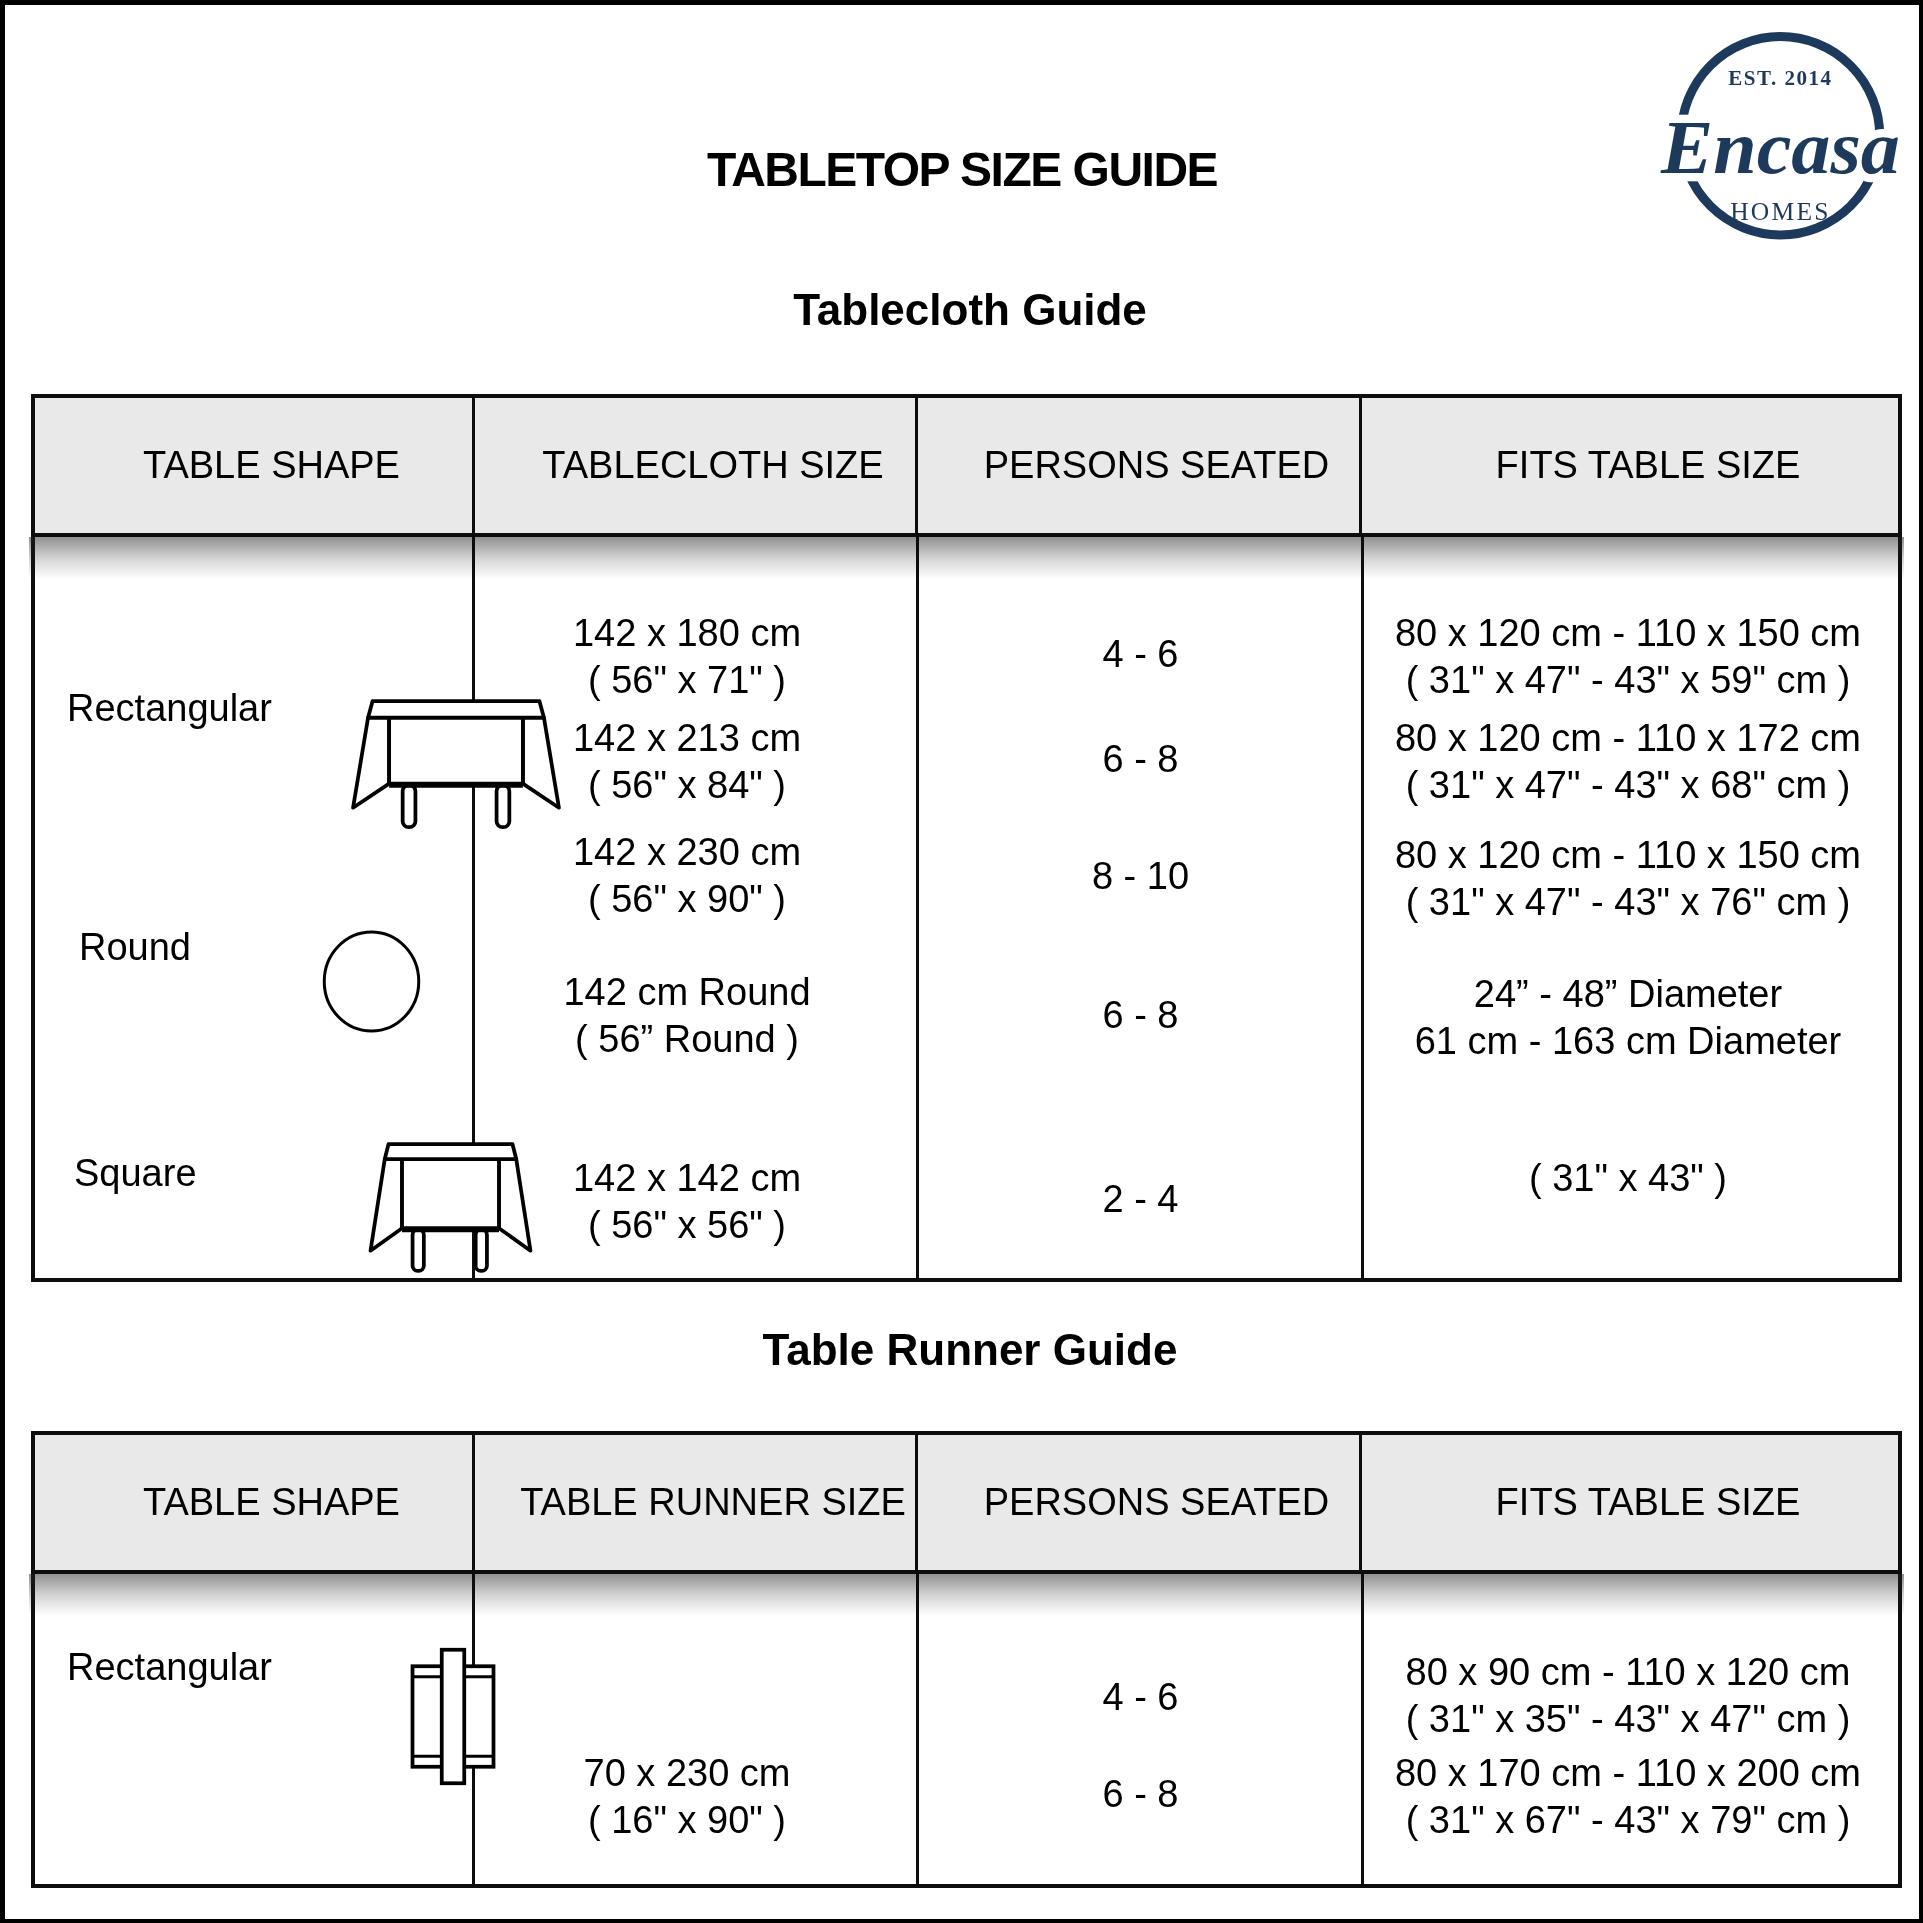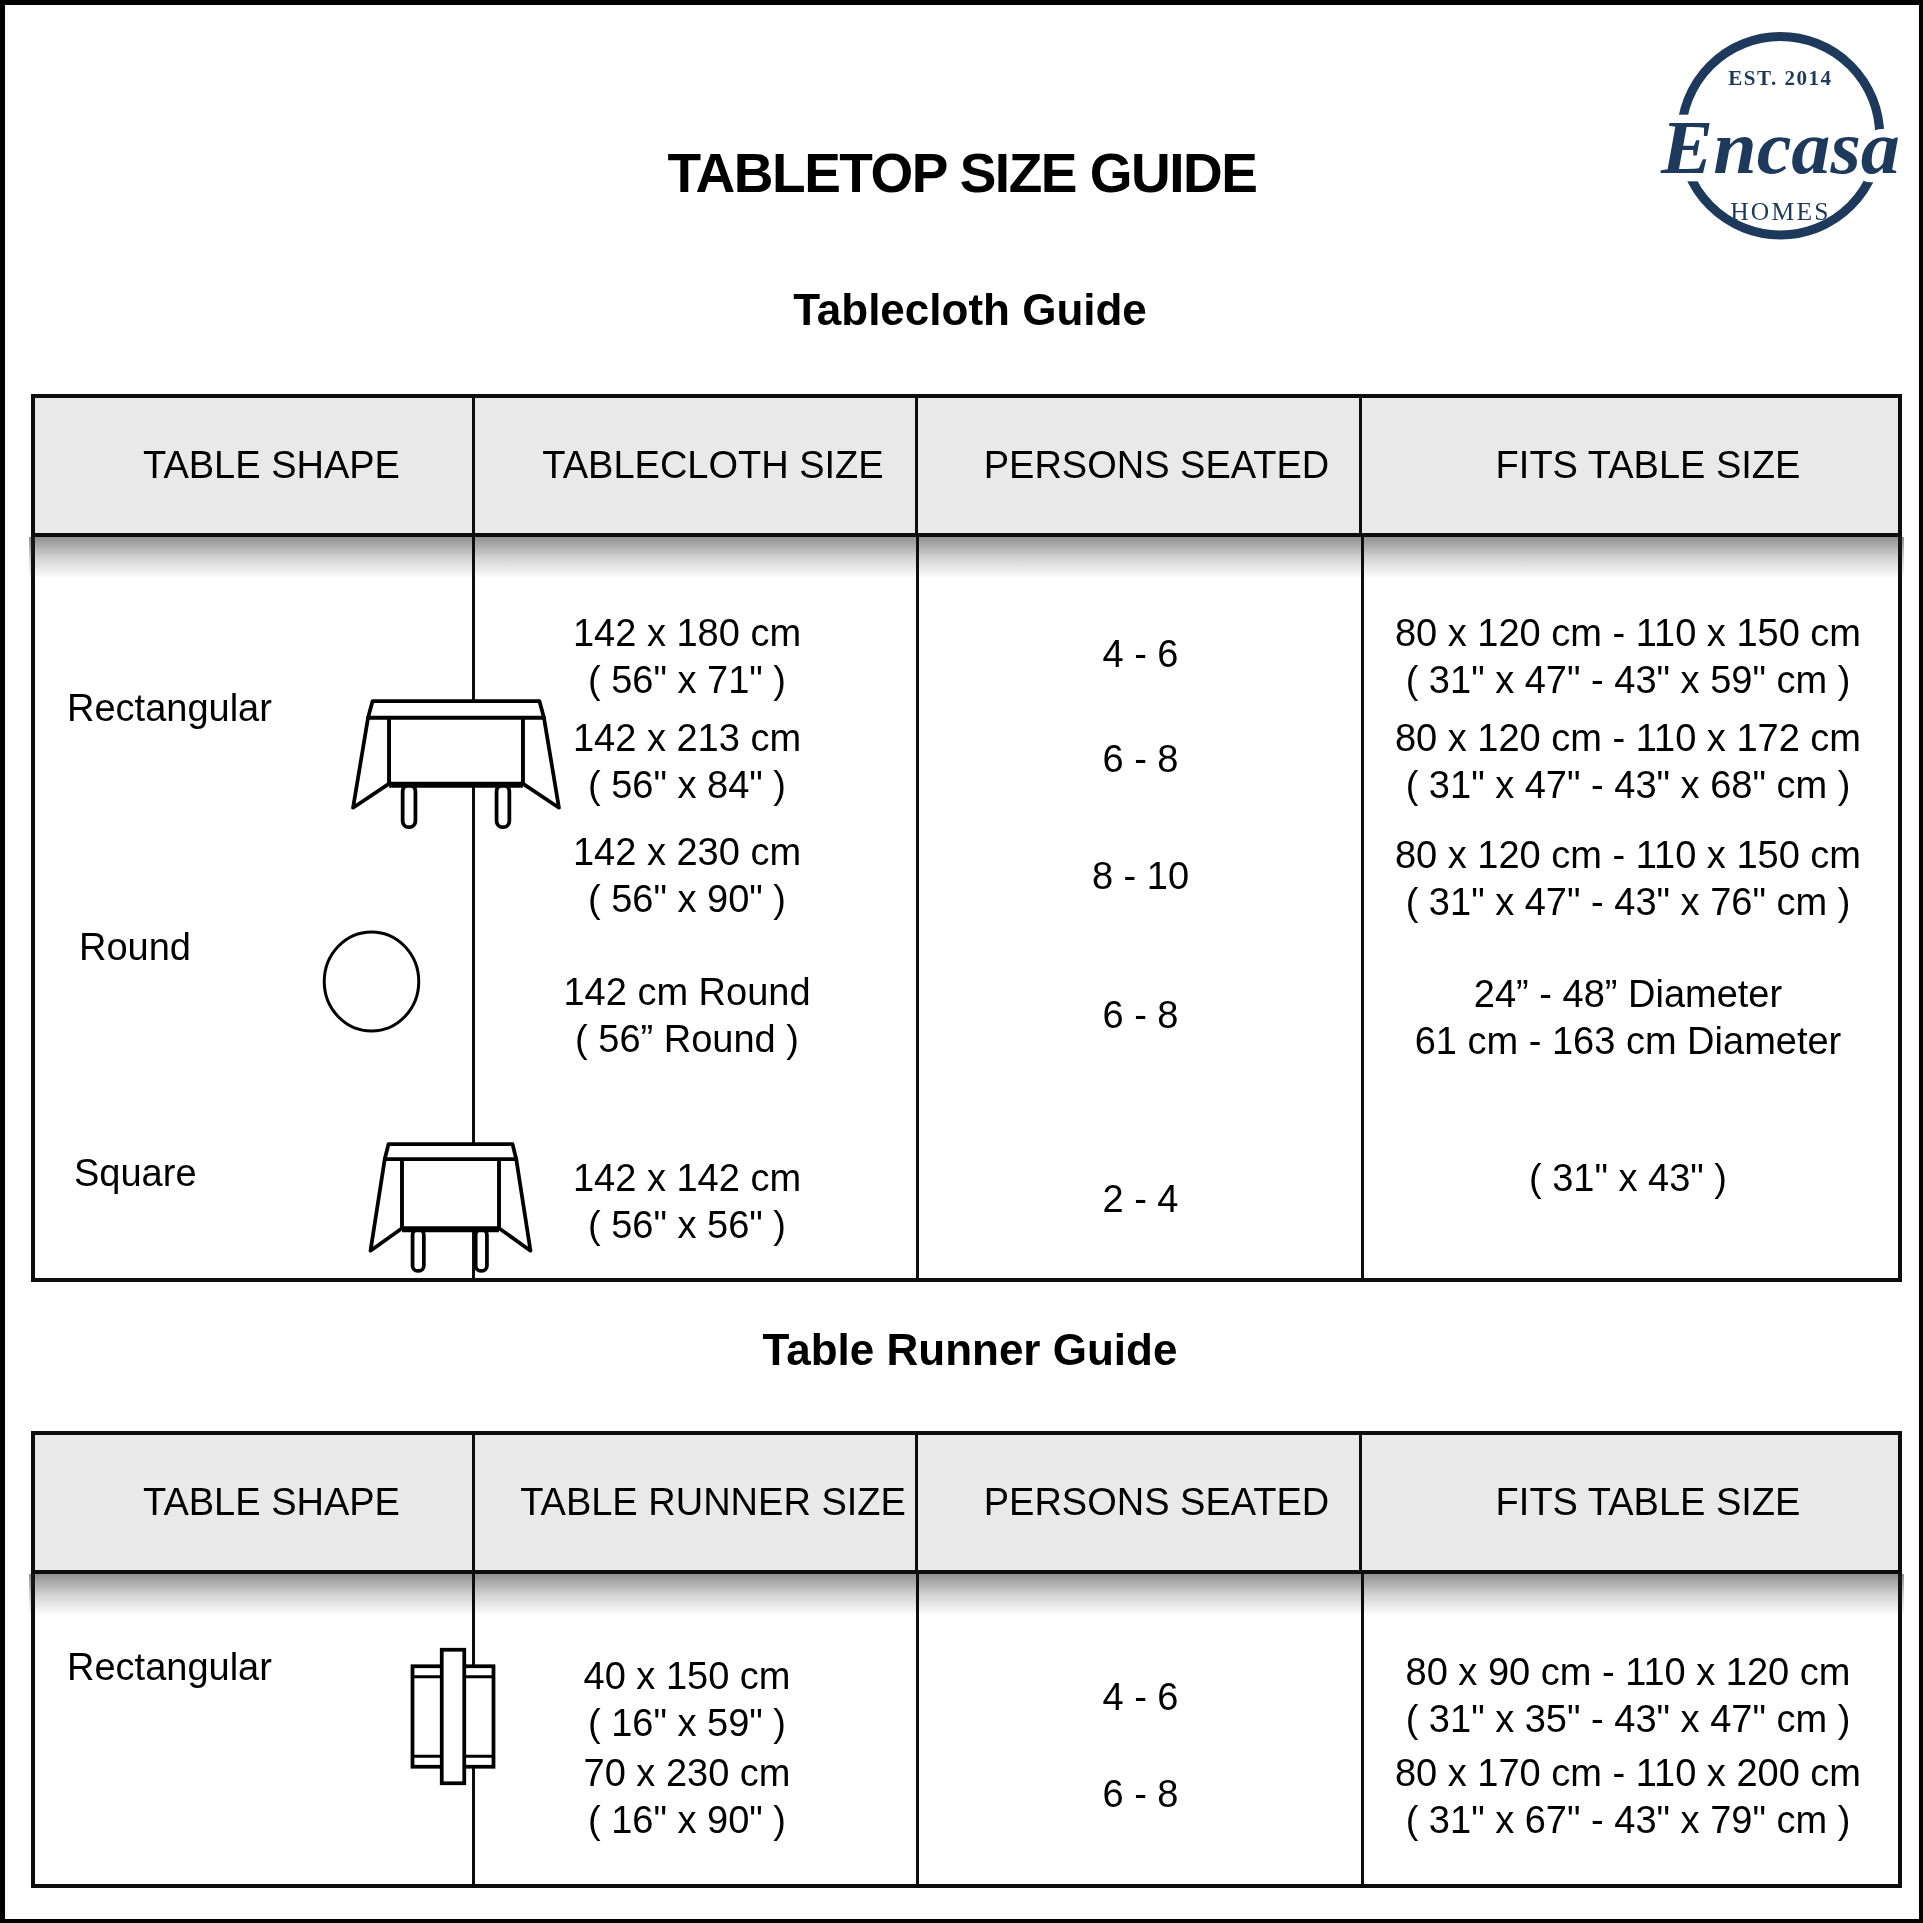--- a/index.html
+++ b/index.html
@@ -1,20 +1,20 @@
 <!DOCTYPE html>
 <html style="font-size:12px"><head>
 <meta charset="utf-8">
 <style>
   html,body{margin:0;padding:0;background:#fff;}
   .page{position:relative;width:1924px;height:1924px;background:#fff;border:5.3px solid #000;
         box-sizing:border-box;font-family:"Liberation Sans",sans-serif;color:#000;overflow:hidden;}
 
   .main-title{position:absolute;top:141px;left:0;right:0;text-align:center;
-              font-size:55px;font-weight:bold;letter-spacing:-1.5px;line-height:1;}
+              font-size:48px;font-weight:bold;letter-spacing:-1.5px;line-height:1;}
   .section-title{position:absolute;left:0;right:0;text-align:center;
                  font-size:44px;font-weight:bold;line-height:1;padding-left:16px;}
   #sec1{top:283px;}
   #sec2{top:1323px;}
 
   .logo{position:absolute;left:1653px;top:21px;width:248px;height:233px;}
 
   .gtable{position:absolute;left:26px;width:1871px;}
   #t1{top:389px;}
   #t2{top:1426px;}
@@ -182,24 +182,20 @@
         <svg viewBox="0 0 120 190">
           <g fill="#fff" stroke="#000" stroke-width="5">
             <rect x="6" y="28" width="108" height="134"></rect>
             <path d="M6 42 H114" fill="none" stroke-width="4"></path>
             <path d="M6 148 H114" fill="none" stroke-width="4"></path>
             <rect x="45" y="6" width="30" height="178"></rect>
           </g>
         </svg>
       </div>
 
-      <div class="entry c2" style="top:79px">
-        <div>40 x 150 cm</div>
-        <div>( 16" x 59" )</div>
-      </div>
       <div class="entry c2" style="top:176px">
         <div>70 x 230 cm</div>
         <div>( 16" x 90" )</div>
       </div>
 
       <div class="entry c3" style="top:100px">4 - 6</div>
       <div class="entry c3" style="top:197px">6 - 8</div>
 
       <div class="entry c4" style="top:75px">
         <div>80 x 90 cm - 110 x 120 cm</div>

